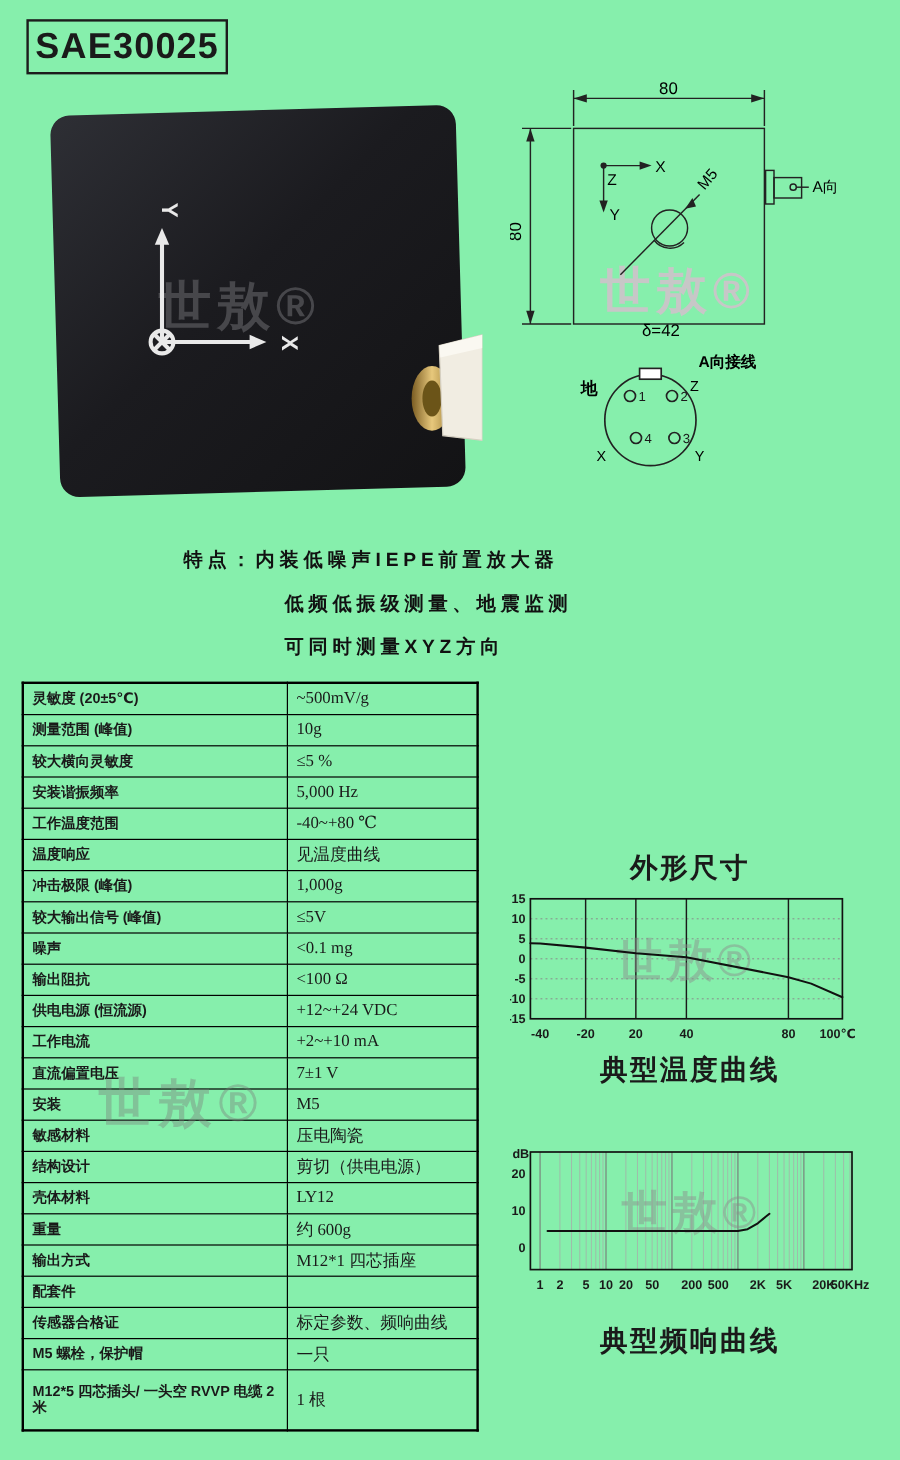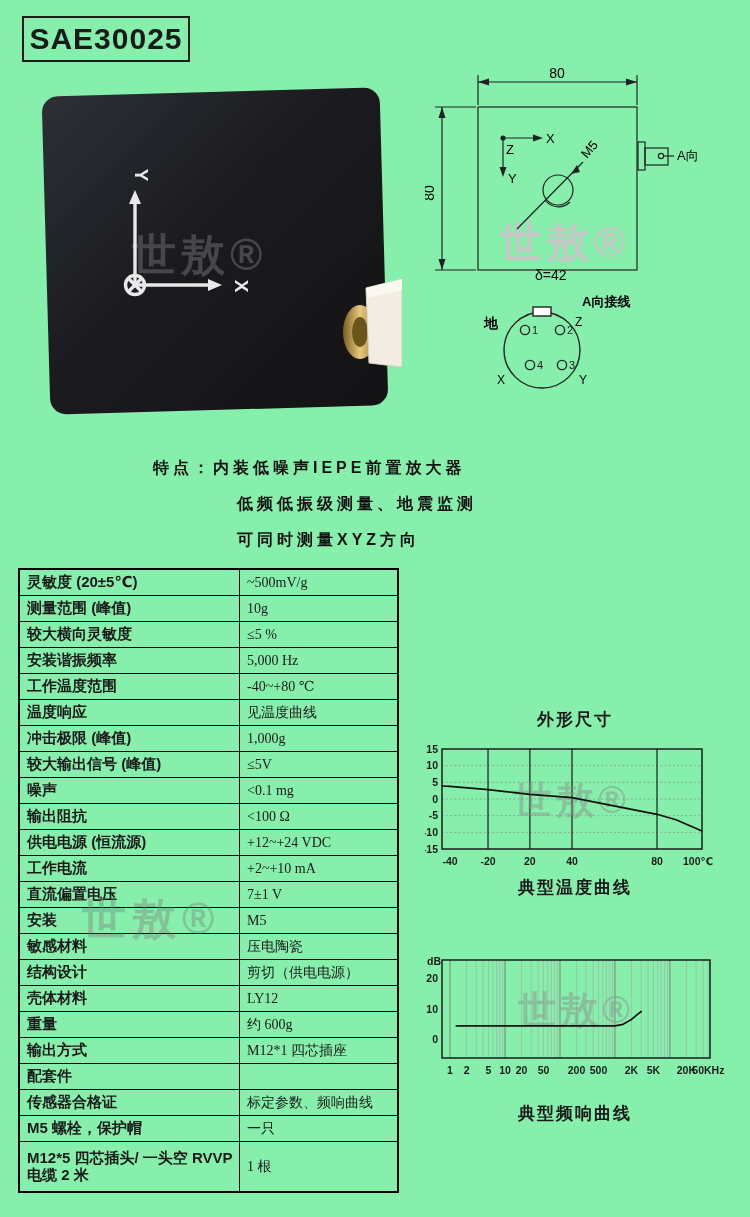--- a/index.html
+++ b/index.html
@@ -12,25 +12,25 @@
              font-size:30px;font-weight:bold;letter-spacing:1px;}
   
   .features{left:153px;top:450px;width:480px;font-size:16px;font-weight:bold;
             letter-spacing:4px;line-height:36px;color:#111;}
   .features .indent{padding-left:84px;}
   
   table.spec{left:18px;top:568px;width:381px;border-collapse:collapse;
              border:2px solid #000;table-layout:fixed;}
   table.spec td{border:1.5px solid #000;height:25px;padding:0 4px 0 7px;
                 vertical-align:middle;overflow:hidden;}
-  td.k{width:208px;font-weight:bold;font-size:15px;line-height:1.1;
+  td.k{width:208px;font-weight:bold;font-size:12px;line-height:1.1;
        font-family:"Liberation Sans","DejaVu Sans",sans-serif;margin-left:35px;}
   td.v{font-size:14px;font-family:"Liberation Serif","DejaVu Serif",serif;}
   
-  .chart-head{left:425px;width:300px;text-align:center;font-size:17px;
+  .chart-head{left:425px;width:300px;text-align:center;font-size:23px;
               font-weight:bold;letter-spacing:2px;}
   .wm-table{left:82px;top:890px;font-size:44px;font-weight:bold;letter-spacing:6px;
             color:rgba(120,120,120,0.38);pointer-events:none;}
   svg text{font-family:"Liberation Sans","DejaVu Sans",sans-serif;}
 </style>
 </head>
 <body>
 
 <div class="page">
 

